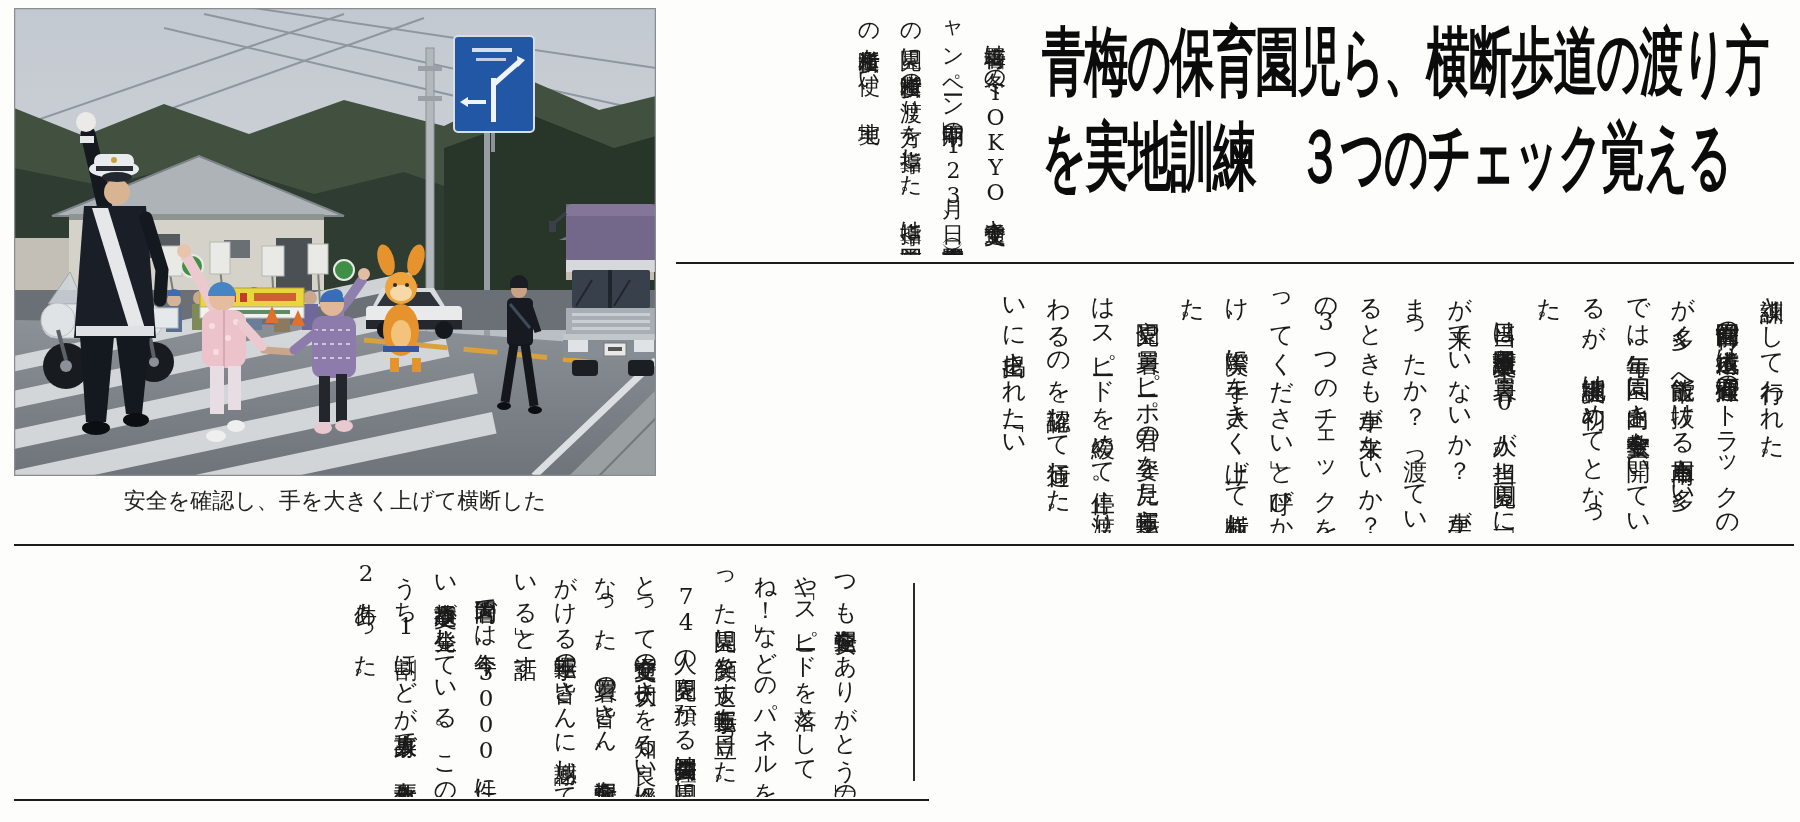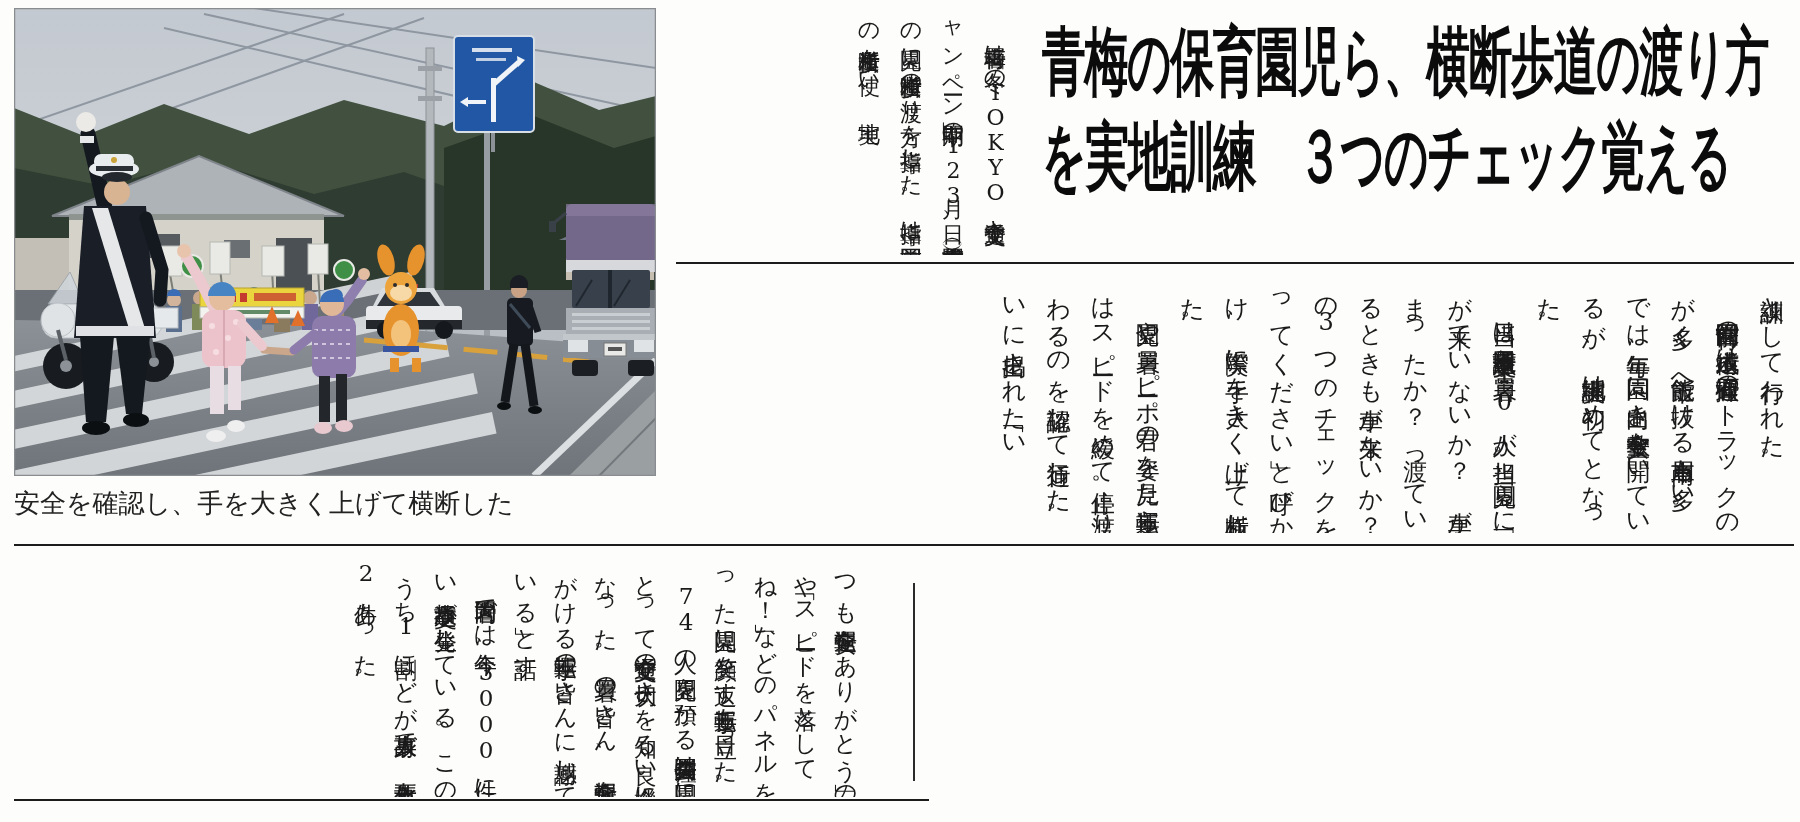--- a/index.html
+++ b/index.html
@@ -25,23 +25,23 @@
   #headline .hl-inner{
     width:1290px;transform:scaleX(0.59);transform-origin:0 0;
     font-family:"Liberation Sans","DejaVu Sans",sans-serif;
     font-weight:bold;font-size:74px;line-height:95px;letter-spacing:-2px;
     white-space:nowrap;color:#0b0b0b;
   }
   
   #photo-figure{left:14px;top:8px;width:642px;height:468px;background:#b9bfc5;}
   #photo-figure svg{display:block;}
   #photo-caption{
-    left:14px;top:486px;width:642px;height:40px;text-align:left;
+    left:14px;top:486px;width:642px;height:40px;text-align:center;
     font-family:Liberation Serif, serif;
-    font-size:26px;color:#222;
+    font-size:22px;color:#222;
   }
   .rule{background:#1c1c1c;}
   #rule-top{left:676px;top:262px;width:1118px;height:2px;}
   #rule-mid{left:14px;top:544px;width:1780px;height:2px;}
   #rule-bottom{left:14px;top:799px;width:915px;height:2px;}
   #col-divider{left:913px;top:583px;width:2px;height:198px;background:#2a2a2a;}
 </style>
 </head>
 <body>
 

